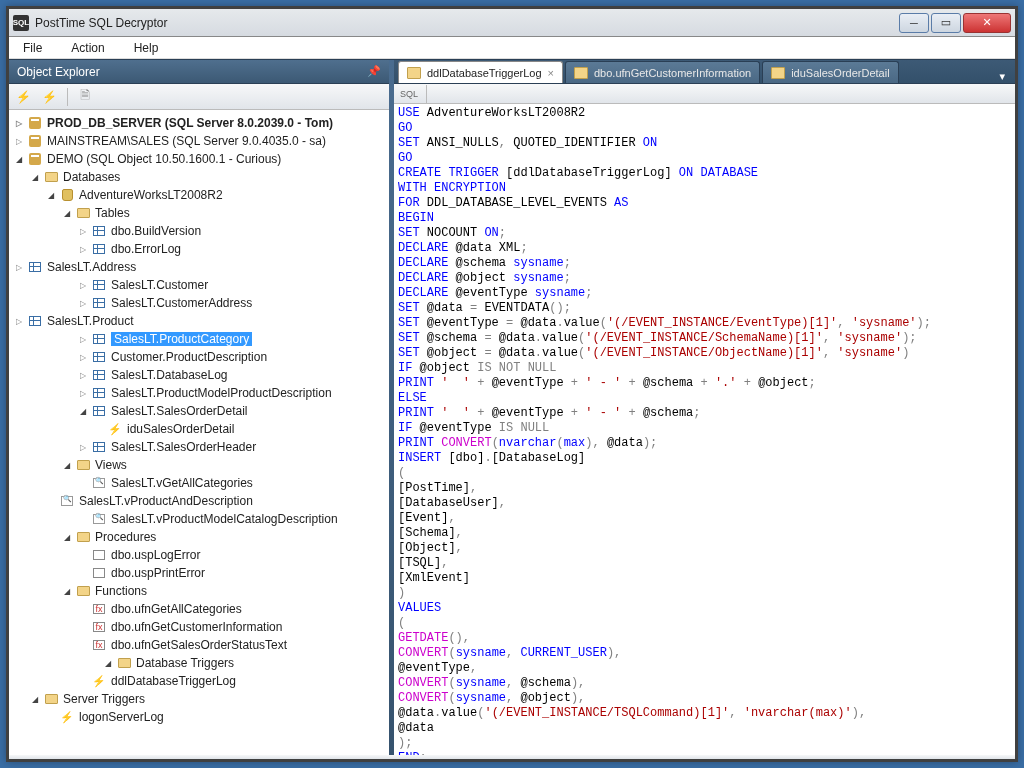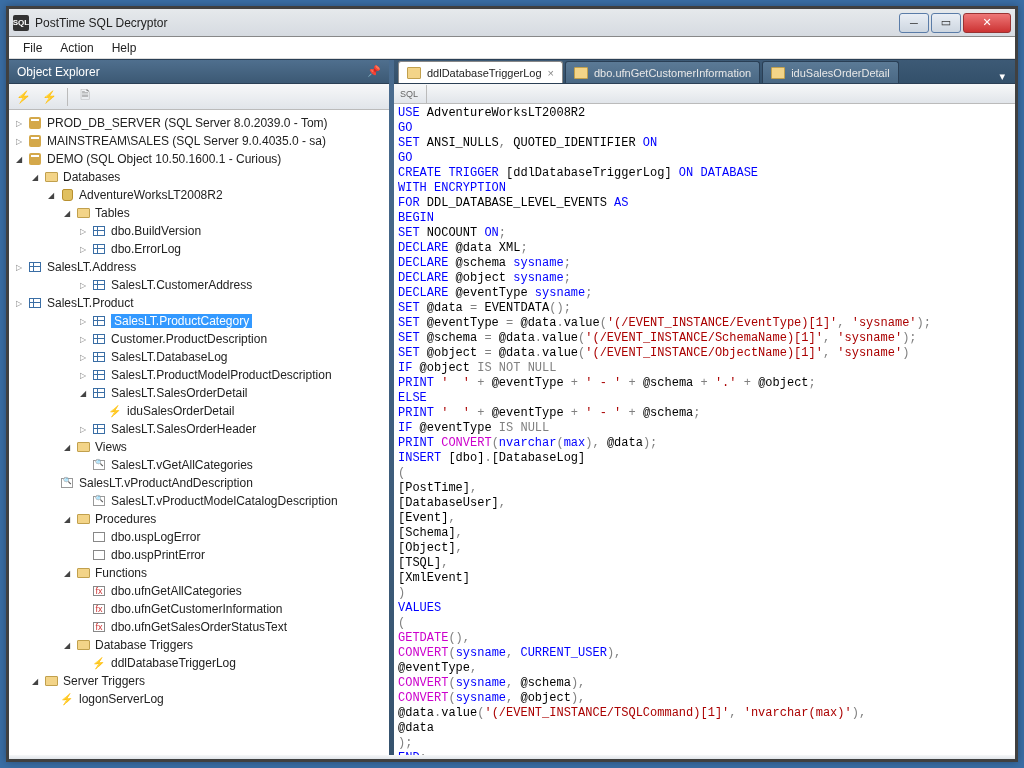--- a/index.html
+++ b/index.html
@@ -7,21 +7,21 @@
   
   .window { position: absolute; left: 6px; top: 6px; right: 6px; bottom: 6px; border: 3px solid #404040; background: #737373; display: flex; flex-direction: column; box-shadow: 0 0 8px rgba(0,0,0,.3); }
   
   .titlebar { height: 28px; background: linear-gradient(#e6e9ec, #d6dbe1); display: flex; align-items: center; padding: 0 4px; border-bottom: 1px solid #888; }
   .titlebar .app-icon { width: 16px; height: 16px; background: #333; color: #fff; font-size: 8px; font-weight: bold; display: flex; align-items: center; justify-content: center; margin-right: 6px; border-radius: 2px;}
   .titlebar .title { flex: 1; color: #222; }
   .titlebar .winbtns { display: flex; gap: 2px; }
   .titlebar .wbtn { width: 30px; height: 20px; border: 1px solid #5a7ca8; border-radius: 3px; background: linear-gradient(#e9eef5,#cdd6e0); display:flex; align-items:center; justify-content:center; font-size:11px; color:#333; cursor:default;}
   .titlebar .wbtn.close { background: linear-gradient(#e77, #c33); color:#fff; border-color:#933; width:48px;}
   
-  .menubar { height: 22px; display:flex; align-items:center; gap: 2px; padding: 0 6px; background:#fff; border-bottom: 1px solid #ddd;}
+  .menubar { height: 22px; display:flex; align-items:center; gap: 13px; padding: 0 6px; background:#fff; border-bottom: 1px solid #ddd;}
   .menubar .mitem { padding: 2px 8px; color:#222; cursor:default;}
   
   .body { flex:1; display:flex; min-height:0; background: linear-gradient(#4a6c8f,#36536e); padding:0; border-top:1px solid #2a3f55;}
   
   .explorer { width: 380px; display:flex; flex-direction:column; min-width:200px; }
   .panel-header { height: 24px; background: linear-gradient(#4f6f8e,#3c5974); color:#fff; display:flex; align-items:center; padding:0 8px; font-size:12px; justify-content:space-between; border-bottom:1px solid #2a3f55;}
   .panel-header .pin { width:14px; height:14px; font-size:11px; color:#fff; cursor:default;}
   
   .explorer-toolbar { height: 26px; background: linear-gradient(#f7f8f9,#e1e5ea); border-bottom:1px solid #bbb; display:flex; align-items:center; padding:0 4px; gap:4px;}
   .tbtn { width:22px; height:20px; border:1px solid transparent; display:flex; align-items:center; justify-content:center; border-radius:2px; cursor:default;}
@@ -114,200 +114,207 @@
           </div>
         <div class="tbtn">
             <span style="color:#c33">⚡</span>
           </div>
         <div class="tsep"></div>
         <div class="tbtn">
             <span style="color:#888">🗎</span>
           </div>
       </div>
       <div class="tree" id="tree">
+          <div class="node" style=" font-weight: bold;">
+            <span class="arrow closed"></span>
+            <span class="icon">
+              <span class="icon-server"></span>
+            </span>
+            <span class="label">PROD_DB_SERVER (SQL Server 8.0.2039.0 - Tom)</span>
+          </div>
+          <div class="node" style="padding-left: 4px;">
+            <span class="arrow closed"></span>
+            <span class="icon">
+              <span class="icon-server"></span>
+            </span>
+            <span class="label">MAINSTREAM\SALES (SQL Server 9.0.4035.0 - sa)</span>
+          </div>
+          <div class="node" style="padding-left: 4px;">
+            <span class="arrow open"></span>
+            <span class="icon">
+              <span class="icon-server"></span>
+            </span>
+            <span class="label">DEMO (SQL Object 10.50.1600.1 - Curious)</span>
+          </div>
+          <div class="node" style="padding-left: 20px;">
+            <span class="arrow open"></span>
+            <span class="icon">
+              <span class="icon-folder"></span>
+            </span>
+            <span class="label">Databases</span>
+          </div>
+          <div class="node" style="padding-left: 36px;">
+            <span class="arrow open"></span>
+            <span class="icon">
+              <span class="icon-db"></span>
+            </span>
+            <span class="label">AdventureWorksLT2008R2</span>
+          </div>
+          <div class="node" style="padding-left: 52px;">
+            <span class="arrow open"></span>
+            <span class="icon">
+              <span class="icon-folder"></span>
+            </span>
+            <span class="label">Tables</span>
+          </div>
+          <div class="node" style="padding-left: 68px;">
+            <span class="arrow closed"></span>
+            <span class="icon">
+              <span class="icon-table"></span>
+            </span>
+            <span class="label">dbo.BuildVersion</span>
+          </div>
+          <div class="node" style="padding-left: 68px;">
+            <span class="arrow closed"></span>
+            <span class="icon">
+              <span class="icon-table"></span>
+            </span>
+            <span class="label">dbo.ErrorLog</span>
+          </div>
           <div class="node" style="">
             <span class="arrow closed"></span>
             <span class="icon">
-              <span class="icon-server"></span>
-            </span>
-            <span class="label">PROD_DB_SERVER (SQL Server 8.0.2039.0 - Tom)</span>
-          </div>
-          <div class="node" style="padding-left: 4px;">
-            <span class="arrow closed"></span>
-            <span class="icon">
-              <span class="icon-server"></span>
-            </span>
-            <span class="label">MAINSTREAM\SALES (SQL Server 9.0.4035.0 - sa)</span>
-          </div>
-          <div class="node" style="padding-left: 4px;">
-            <span class="arrow open"></span>
-            <span class="icon">
-              <span class="icon-server"></span>
-            </span>
-            <span class="label">DEMO (SQL Object 10.50.1600.1 - Curious)</span>
-          </div>
-          <div class="node" style="padding-left: 20px;">
-            <span class="arrow open"></span>
-            <span class="icon">
-              <span class="icon-folder"></span>
-            </span>
-            <span class="label">Databases</span>
+              <span class="icon-table"></span>
+            </span>
+            <span class="label">SalesLT.Address</span>
+          </div>
+          <div class="node" style="padding-left: 68px;">
+            <span class="arrow closed"></span>
+            <span class="icon">
+              <span class="icon-table"></span>
+            </span>
+            <span class="label">SalesLT.Customer</span>
+          </div>
+          <div class="node" style="padding-left: 68px;">
+            <span class="arrow closed"></span>
+            <span class="icon">
+              <span class="icon-table"></span>
+            </span>
+            <span class="label">SalesLT.CustomerAddress</span>
+          </div>
+          <div class="node" style="">
+            <span class="arrow closed"></span>
+            <span class="icon">
+              <span class="icon-table"></span>
+            </span>
+            <span class="label">SalesLT.Product</span>
+          </div>
+          <div class="node selected" style="padding-left: 68px;">
+            <span class="arrow closed"></span>
+            <span class="icon">
+              <span class="icon-table"></span>
+            </span>
+            <span class="label">SalesLT.ProductCategory</span>
+          </div>
+          <div class="node" style="padding-left: 68px;">
+            <span class="arrow closed"></span>
+            <span class="icon">
+              <span class="icon-table"></span>
+            </span>
+            <span class="label">Customer.ProductDescription</span>
+          </div>
+          <div class="node" style="padding-left: 68px;">
+            <span class="arrow closed"></span>
+            <span class="icon">
+              <span class="icon-table"></span>
+            </span>
+            <span class="label">SalesLT.DatabaseLog</span>
+          </div>
+          <div class="node" style="padding-left: 68px;">
+            <span class="arrow closed"></span>
+            <span class="icon">
+              <span class="icon-table"></span>
+            </span>
+            <span class="label">SalesLT.ProductModelProductDescription</span>
+          </div>
+          <div class="node" style="padding-left: 68px;">
+            <span class="arrow open"></span>
+            <span class="icon">
+              <span class="icon-table"></span>
+            </span>
+            <span class="label">SalesLT.SalesOrderDetail</span>
+          </div>
+          <div class="node" style="padding-left: 84px;">
+            <span class="arrow none"></span>
+            <span class="icon">
+              <span class="icon-trigger">⚡</span>
+            </span>
+            <span class="label">iduSalesOrderDetail</span>
+          </div>
+          <div class="node" style="padding-left: 68px;">
+            <span class="arrow closed"></span>
+            <span class="icon">
+              <span class="icon-table"></span>
+            </span>
+            <span class="label">SalesLT.SalesOrderHeader</span>
+          </div>
+          <div class="node" style="padding-left: 52px;">
+            <span class="arrow open"></span>
+            <span class="icon">
+              <span class="icon-folder"></span>
+            </span>
+            <span class="label">Views</span>
+          </div>
+          <div class="node" style="padding-left: 68px;">
+            <span class="arrow none"></span>
+            <span class="icon">
+              <span class="icon-view"></span>
+            </span>
+            <span class="label">SalesLT.vGetAllCategories</span>
           </div>
           <div class="node" style="padding-left: 36px;">
-            <span class="arrow open"></span>
-            <span class="icon">
-              <span class="icon-db"></span>
-            </span>
-            <span class="label">AdventureWorksLT2008R2</span>
+            <span class="arrow none"></span>
+            <span class="icon">
+              <span class="icon-view"></span>
+            </span>
+            <span class="label">SalesLT.vProductAndDescription</span>
+          </div>
+          <div class="node" style="padding-left: 68px;">
+            <span class="arrow none"></span>
+            <span class="icon">
+              <span class="icon-view"></span>
+            </span>
+            <span class="label">SalesLT.vProductModelCatalogDescription</span>
           </div>
           <div class="node" style="padding-left: 52px;">
             <span class="arrow open"></span>
             <span class="icon">
               <span class="icon-folder"></span>
             </span>
-            <span class="label">Tables</span>
-          </div>
-          <div class="node" style="padding-left: 68px;">
-            <span class="arrow closed"></span>
-            <span class="icon">
-              <span class="icon-table"></span>
-            </span>
-            <span class="label">dbo.BuildVersion</span>
-          </div>
-          <div class="node" style="padding-left: 68px;">
-            <span class="arrow closed"></span>
-            <span class="icon">
-              <span class="icon-table"></span>
-            </span>
-            <span class="label">dbo.ErrorLog</span>
-          </div>
-          <div class="node" style="">
-            <span class="arrow closed"></span>
-            <span class="icon">
-              <span class="icon-table"></span>
-            </span>
-            <span class="label">SalesLT.Address</span>
-          </div>
-          <div class="node" style="padding-left: 68px;">
-            <span class="arrow closed"></span>
-            <span class="icon">
-              <span class="icon-table"></span>
-            </span>
-            <span class="label">SalesLT.CustomerAddress</span>
-          </div>
-          <div class="node" style="">
-            <span class="arrow closed"></span>
-            <span class="icon">
-              <span class="icon-table"></span>
-            </span>
-            <span class="label">SalesLT.Product</span>
-          </div>
-          <div class="node selected" style="padding-left: 68px;">
-            <span class="arrow closed"></span>
-            <span class="icon">
-              <span class="icon-table"></span>
-            </span>
-            <span class="label">SalesLT.ProductCategory</span>
-          </div>
-          <div class="node" style="padding-left: 68px;">
-            <span class="arrow closed"></span>
-            <span class="icon">
-              <span class="icon-table"></span>
-            </span>
-            <span class="label">Customer.ProductDescription</span>
-          </div>
-          <div class="node" style="padding-left: 68px;">
-            <span class="arrow closed"></span>
-            <span class="icon">
-              <span class="icon-table"></span>
-            </span>
-            <span class="label">SalesLT.DatabaseLog</span>
-          </div>
-          <div class="node" style="padding-left: 68px;">
-            <span class="arrow closed"></span>
-            <span class="icon">
-              <span class="icon-table"></span>
-            </span>
-            <span class="label">SalesLT.ProductModelProductDescription</span>
-          </div>
-          <div class="node" style="padding-left: 68px;">
-            <span class="arrow open"></span>
-            <span class="icon">
-              <span class="icon-table"></span>
-            </span>
-            <span class="label">SalesLT.SalesOrderDetail</span>
-          </div>
-          <div class="node" style="padding-left: 84px;">
-            <span class="arrow none"></span>
-            <span class="icon">
-              <span class="icon-trigger">⚡</span>
-            </span>
-            <span class="label">iduSalesOrderDetail</span>
-          </div>
-          <div class="node" style="padding-left: 68px;">
-            <span class="arrow closed"></span>
-            <span class="icon">
-              <span class="icon-table"></span>
-            </span>
-            <span class="label">SalesLT.SalesOrderHeader</span>
+            <span class="label">Procedures</span>
+          </div>
+          <div class="node" style="padding-left: 68px;">
+            <span class="arrow none"></span>
+            <span class="icon">
+              <span class="icon-proc"></span>
+            </span>
+            <span class="label">dbo.uspLogError</span>
+          </div>
+          <div class="node" style="padding-left: 68px;">
+            <span class="arrow none"></span>
+            <span class="icon">
+              <span class="icon-proc"></span>
+            </span>
+            <span class="label">dbo.uspPrintError</span>
           </div>
           <div class="node" style="padding-left: 52px;">
             <span class="arrow open"></span>
             <span class="icon">
               <span class="icon-folder"></span>
             </span>
-            <span class="label">Views</span>
-          </div>
-          <div class="node" style="padding-left: 68px;">
-            <span class="arrow none"></span>
-            <span class="icon">
-              <span class="icon-view"></span>
-            </span>
-            <span class="label">SalesLT.vGetAllCategories</span>
-          </div>
-          <div class="node" style="padding-left: 36px;">
-            <span class="arrow none"></span>
-            <span class="icon">
-              <span class="icon-view"></span>
-            </span>
-            <span class="label">SalesLT.vProductAndDescription</span>
-          </div>
-          <div class="node" style="padding-left: 68px;">
-            <span class="arrow none"></span>
-            <span class="icon">
-              <span class="icon-view"></span>
-            </span>
-            <span class="label">SalesLT.vProductModelCatalogDescription</span>
-          </div>
-          <div class="node" style="padding-left: 52px;">
-            <span class="arrow open"></span>
-            <span class="icon">
-              <span class="icon-folder"></span>
-            </span>
-            <span class="label">Procedures</span>
-          </div>
-          <div class="node" style="padding-left: 68px;">
-            <span class="arrow none"></span>
-            <span class="icon">
-              <span class="icon-proc"></span>
-            </span>
-            <span class="label">dbo.uspLogError</span>
-          </div>
-          <div class="node" style="padding-left: 68px;">
-            <span class="arrow none"></span>
-            <span class="icon">
-              <span class="icon-proc"></span>
-            </span>
-            <span class="label">dbo.uspPrintError</span>
-          </div>
-          <div class="node" style="padding-left: 52px;">
-            <span class="arrow open"></span>
-            <span class="icon">
-              <span class="icon-folder"></span>
-            </span>
             <span class="label">Functions</span>
           </div>
           <div class="node" style="padding-left: 68px;">
             <span class="arrow none"></span>
             <span class="icon">
               <span class="icon-func">fx</span>
             </span>
             <span class="label">dbo.ufnGetAllCategories</span>
           </div>
           <div class="node" style="padding-left: 68px;">
@@ -317,21 +324,21 @@
             </span>
             <span class="label">dbo.ufnGetCustomerInformation</span>
           </div>
           <div class="node" style="padding-left: 68px;">
             <span class="arrow none"></span>
             <span class="icon">
               <span class="icon-func">fx</span>
             </span>
             <span class="label">dbo.ufnGetSalesOrderStatusText</span>
           </div>
-          <div class="node" style="padding-left: 52px;">
+          <div class="node" style="padding-left: 52px; margin-left: 41px;">
             <span class="arrow open"></span>
             <span class="icon">
               <span class="icon-folder"></span>
             </span>
             <span class="label">Database Triggers</span>
           </div>
           <div class="node" style="padding-left: 68px;">
             <span class="arrow none"></span>
             <span class="icon">
               <span class="icon-trigger">⚡</span>

